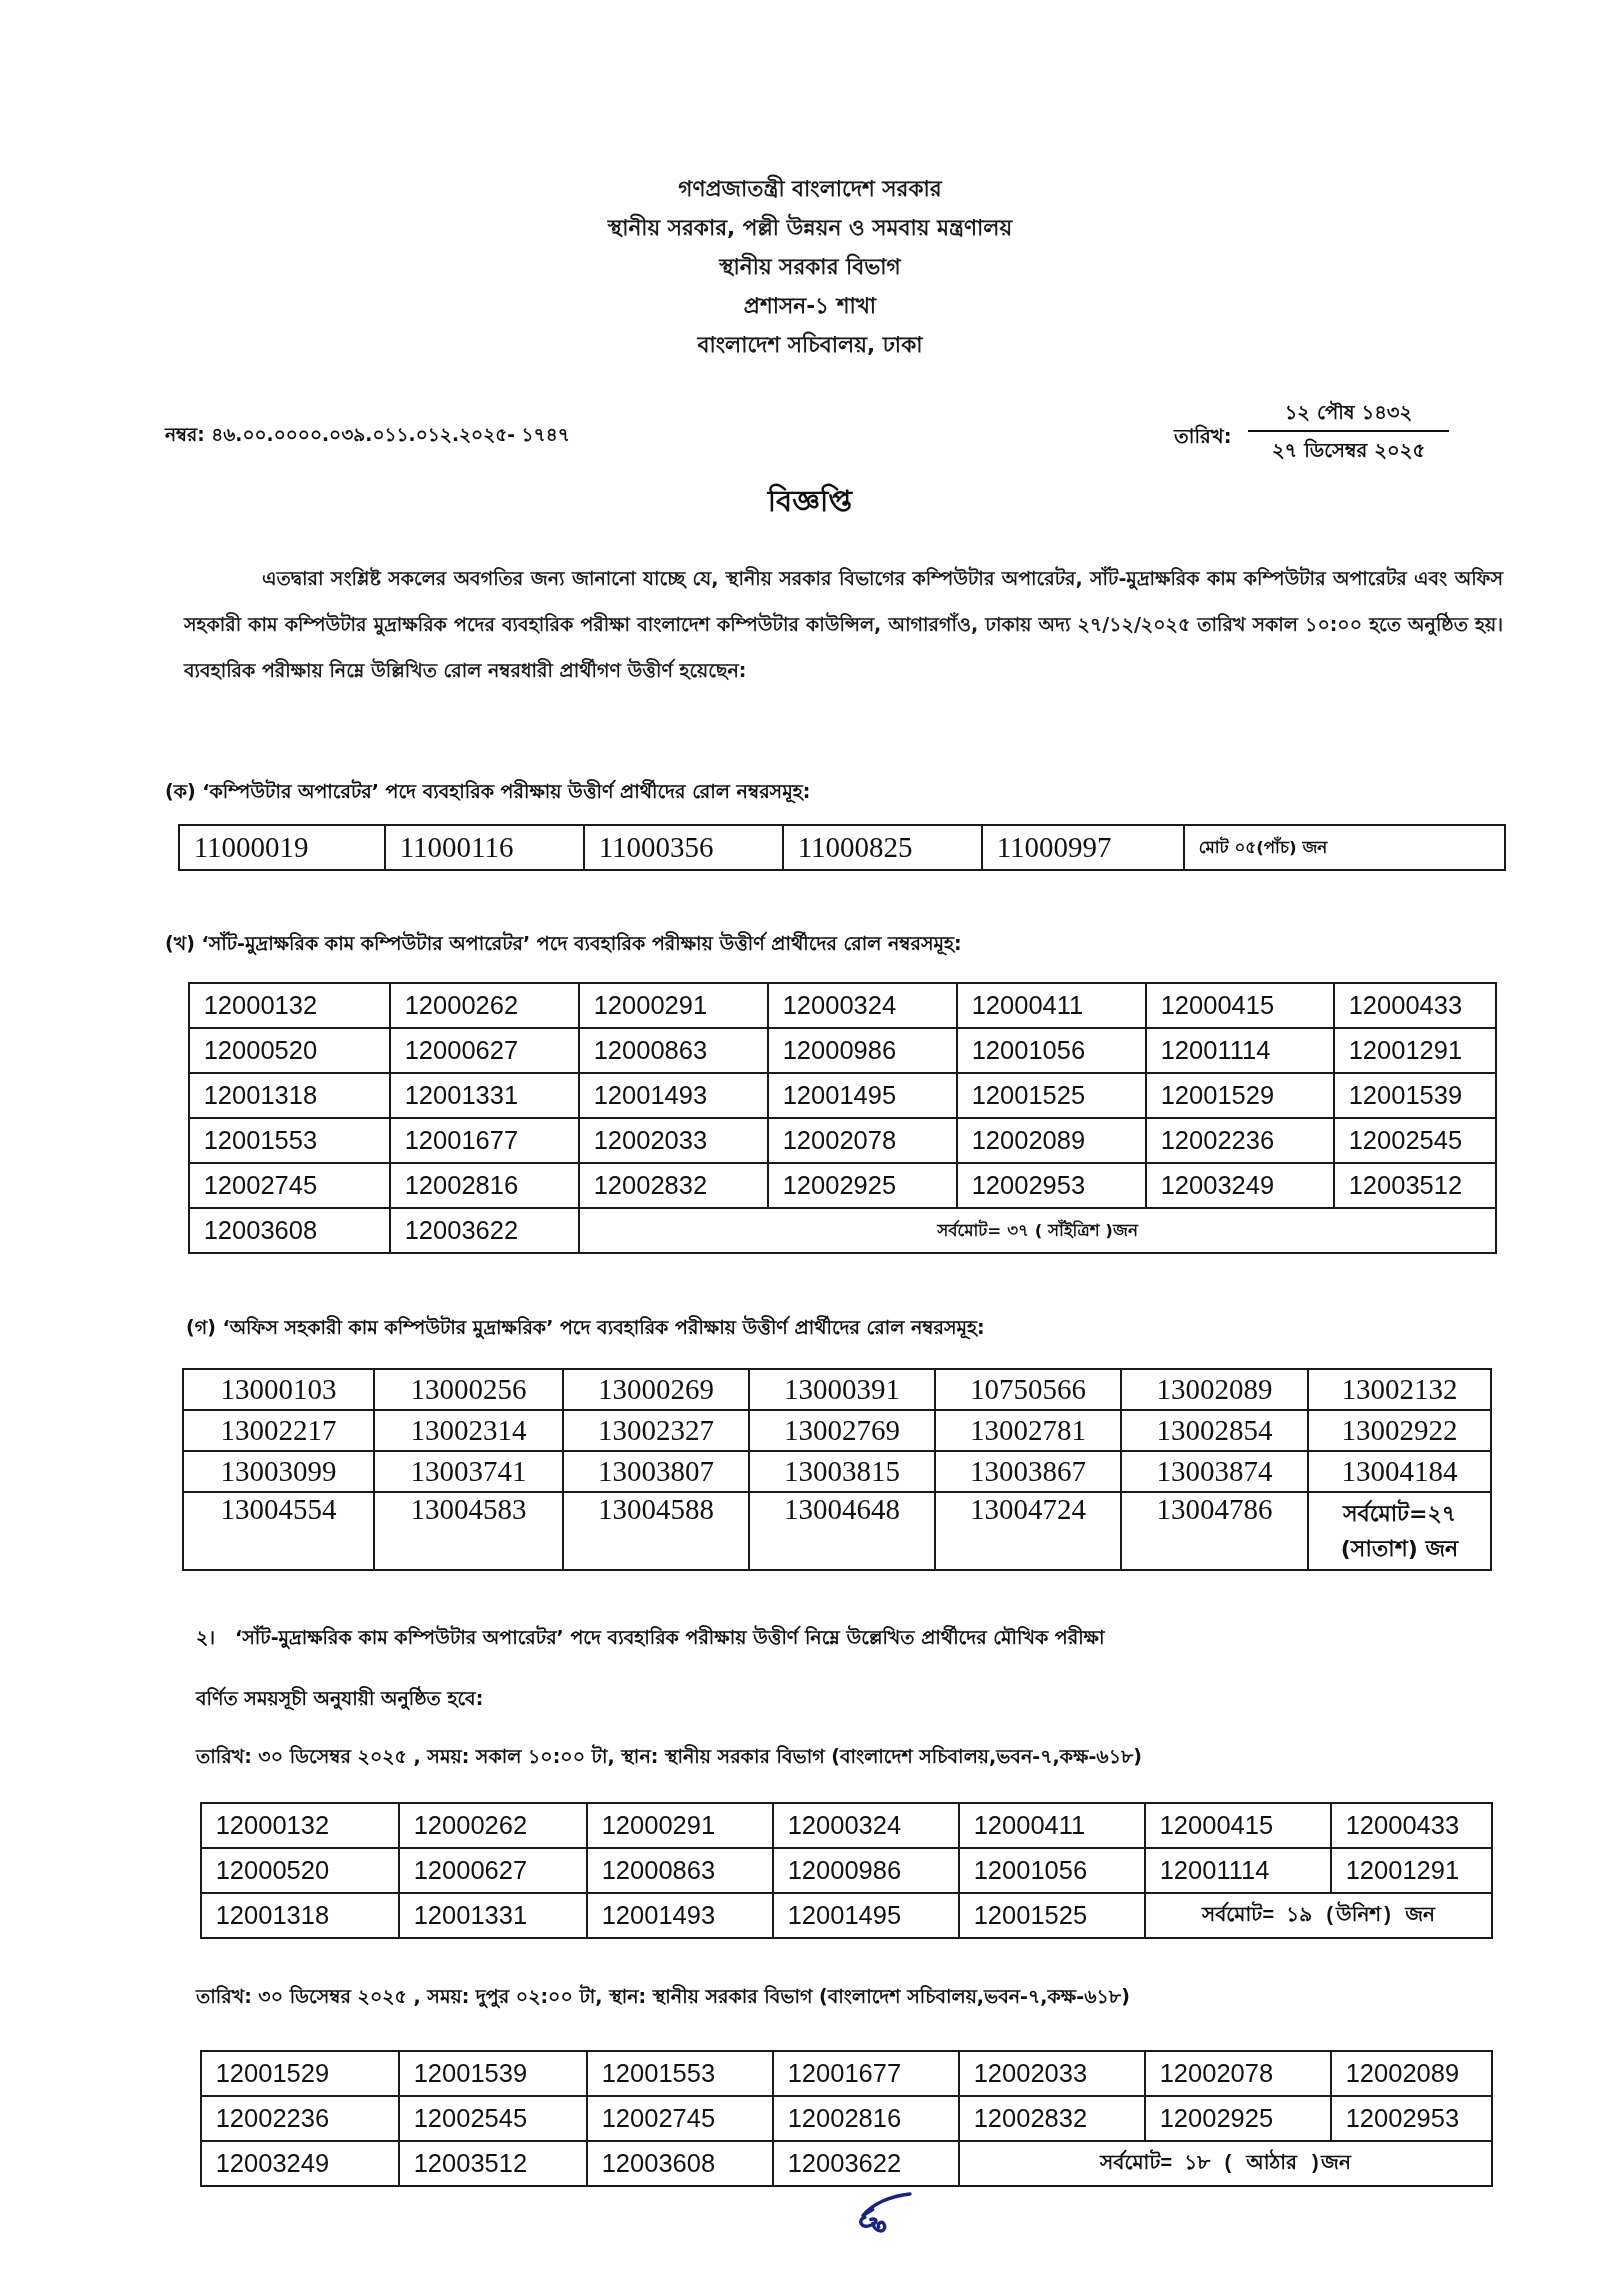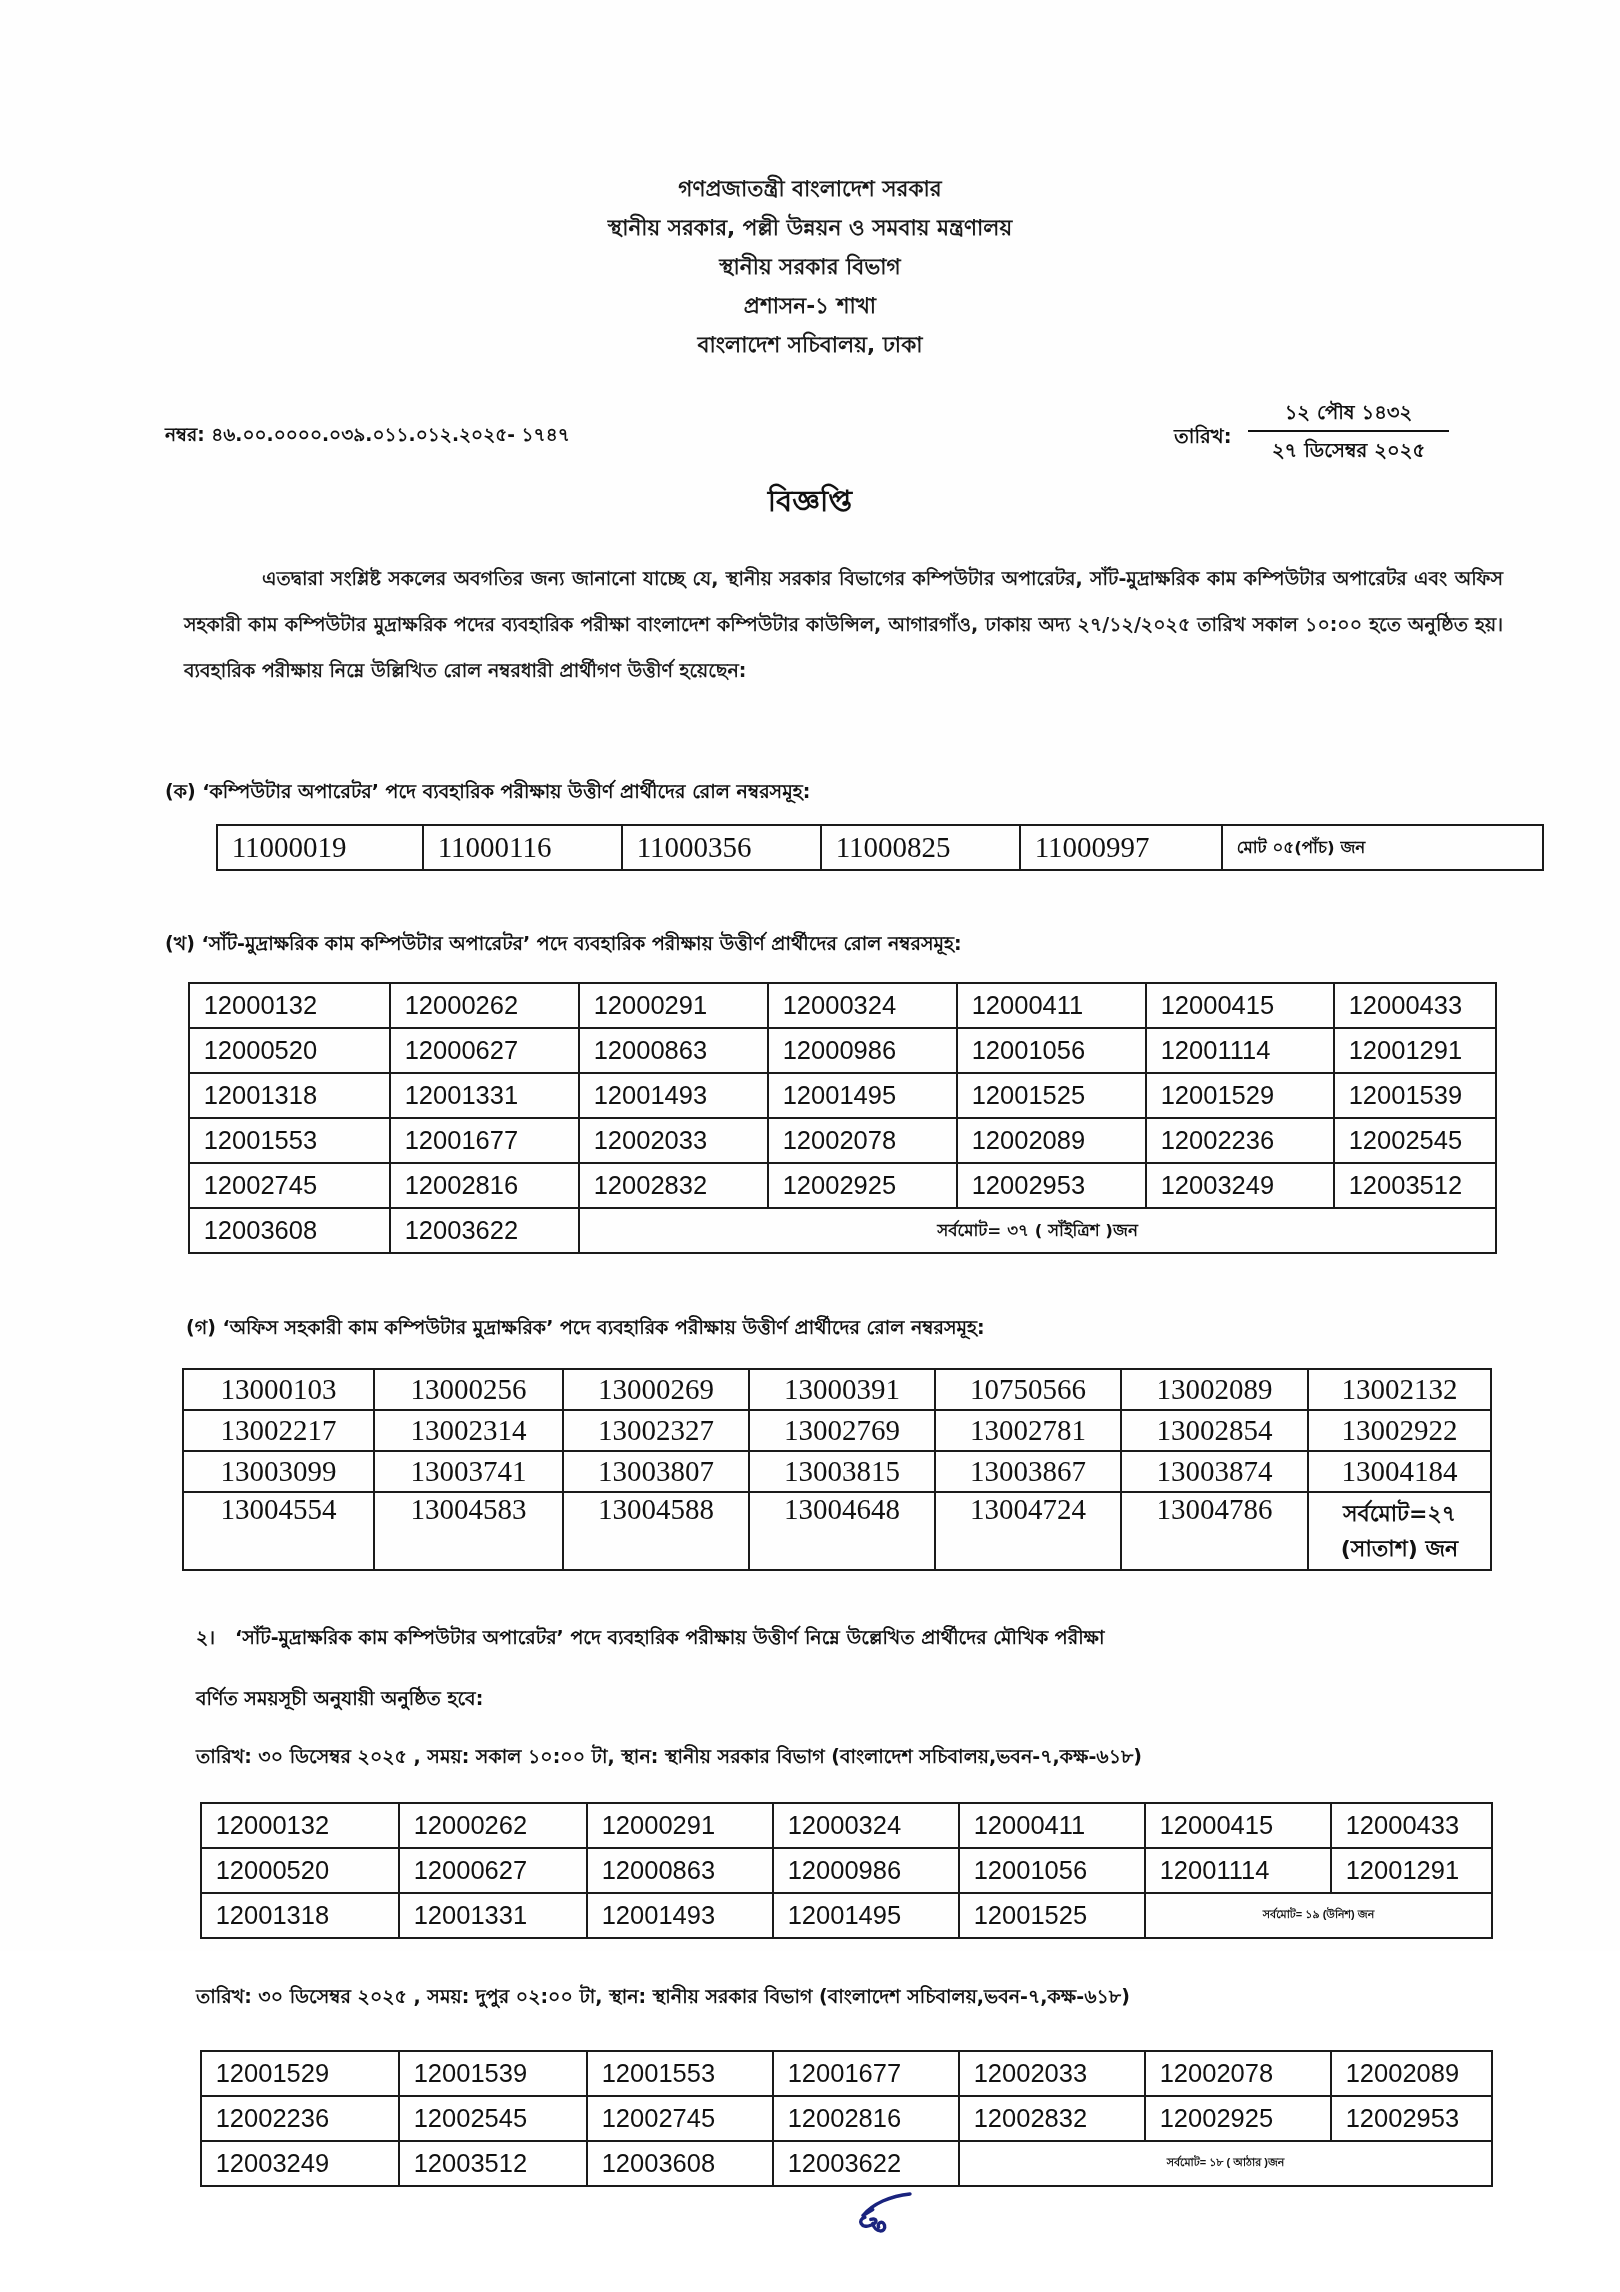--- a/index.html
+++ b/index.html
@@ -25,21 +25,21 @@
   table.rolls td { border: 2px solid #1a1a1a; padding: 0 13.7px; white-space: nowrap; vertical-align: middle; }
   .t1 td { font-family: "Liberation Serif", serif; font-size: 29px; height: 43px; }
   .t1 td.total { font-family: "DejaVu Sans", sans-serif; font-size: 16.7px; font-weight: bold; }
   .t2 td { font-family: "Liberation Sans", sans-serif; font-size: 25.5px; height: 43px; }
   .t2 td.total { font-family: "DejaVu Sans", sans-serif; font-size: 16.7px; font-weight: bold; text-align: center; }
   .t3 td { font-family: "Liberation Serif", serif; font-size: 29px; height: 39px; padding: 0 5.9px; text-align: center; }
   .t3 td.total { font-family: "DejaVu Sans", sans-serif; font-size: 22px; font-weight: bold; line-height: 35px; white-space: normal; }
   .t3 tr.last td { height: 76px; vertical-align: top; }
   .t3 tr.last td.total { vertical-align: middle; }
   .t4 td { font-family: "Liberation Sans", sans-serif; font-size: 25.5px; height: 43px; }
-  .t4 td.total { font-family: Liberation Sans, sans-serif; font-size: 11px; font-weight: bold; text-align: center; }
+  .t4 td.total { font-family: Liberation Mono, monospace; font-size: 20px; font-weight: bold; text-align: center; }
   .signature { position: absolute; left: 851px; top: 2190px; width: 69px; height: 49px; }
 </style>
 </head>
 <body>
 
 <div class="page">
 
   <div class="header">
     <div class="line">গণপ্রজাতন্ত্রী বাংলাদেশ সরকার</div>
     <div class="line">স্থানীয় সরকার, পল্লী উন্নয়ন ও সমবায় মন্ত্রণালয়</div>
@@ -56,21 +56,21 @@
       <div class="top">১২  পৌষ ১৪৩২</div>
       <div class="bot">২৭  ডিসেম্বর ২০২৫</div>
     </div>
   </div>
 
   <div class="title">বিজ্ঞপ্তি</div>
 
   <div class="para"><span class="indent"></span><span>এতদ্বারা সংশ্লিষ্ট সকলের অবগতির জন্য জানানো যাচ্ছে যে, স্থানীয় সরকার বিভাগের কম্পিউটার অপারেটর, সাঁট-মুদ্রাক্ষরিক কাম কম্পিউটার অপারেটর এবং অফিস সহকারী কাম কম্পিউটার মুদ্রাক্ষরিক পদের ব্যবহারিক পরীক্ষা বাংলাদেশ কম্পিউটার কাউন্সিল, আগারগাঁও, ঢাকায় অদ্য ২৭/১২/২০২৫ তারিখ সকাল ১০:০০ হতে অনুষ্ঠিত হয়। ব্যবহারিক পরীক্ষায় নিম্নে উল্লিখিত রোল নম্বরধারী প্রার্থীগণ উত্তীর্ণ হয়েছেন:</span></div>
 
   <div class="sec-label" style="left:165px; top:777px;">(ক) ‘কম্পিউটার অপারেটর’ পদে ব্যবহারিক পরীক্ষায় উত্তীর্ণ প্রার্থীদের রোল নম্বরসমূহ:</div>
-  <table class="rolls t1" style="left:178px; top:824px; width:1325px;margin-left:38px;">
+  <table class="rolls t1" style="left:178px; top:824px; width:1325px;">
     <colgroup>
         <col style="width:206px">
         <col style="width:199px">
         <col style="width:199px">
         <col style="width:199px">
         <col style="width:202px">
         <col style="width:321px">
       </colgroup>
     <tbody>
         <tr>

